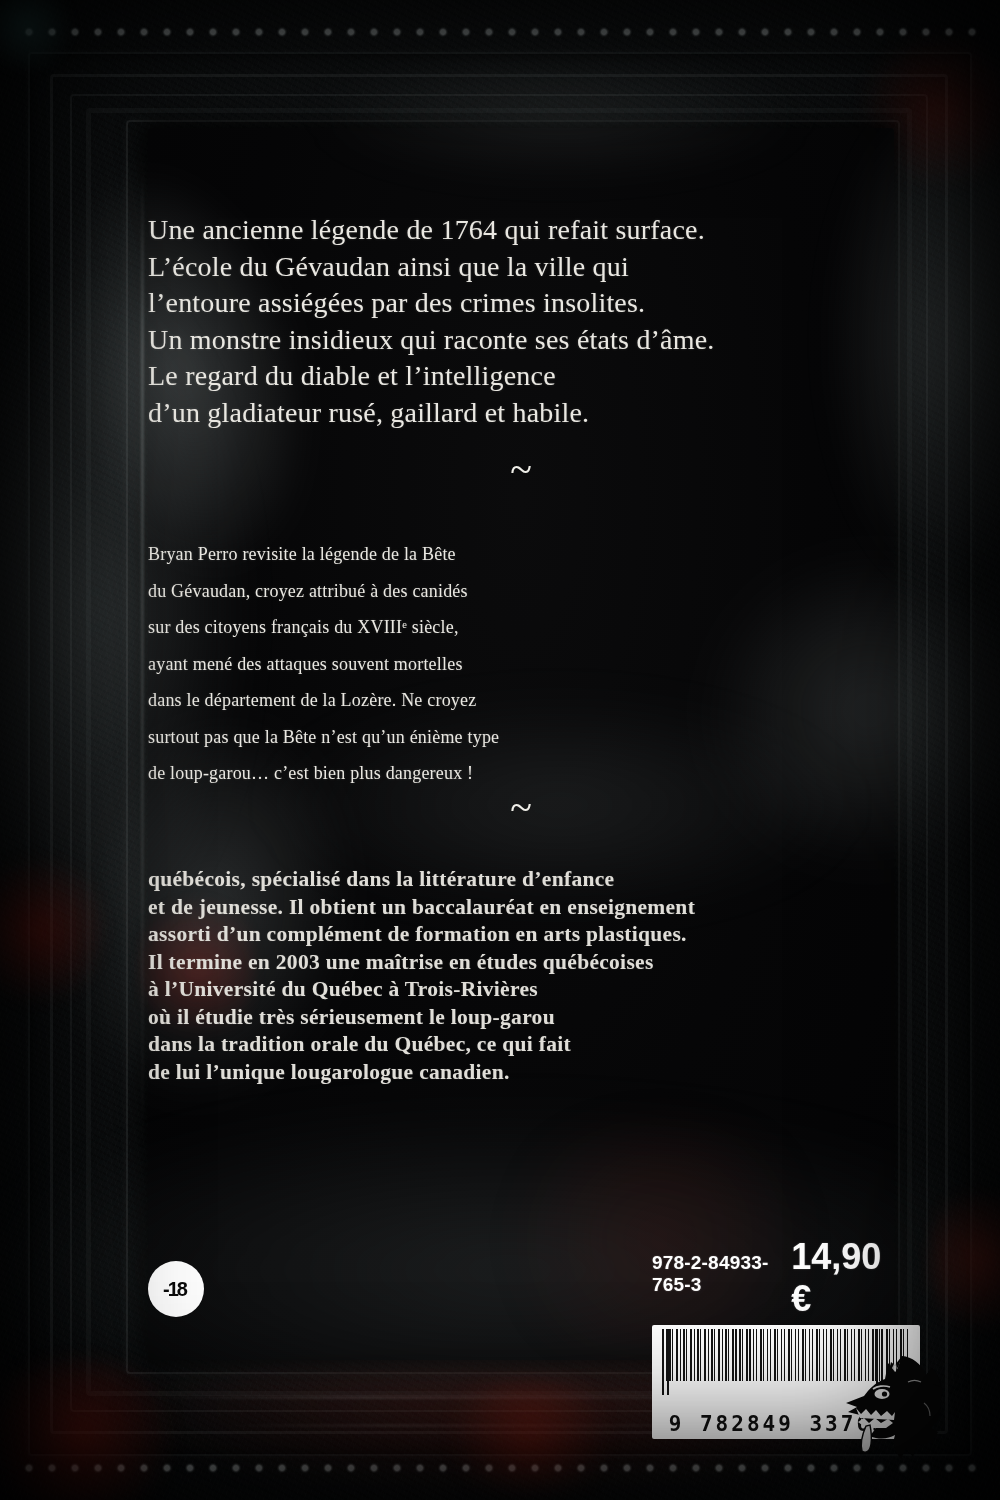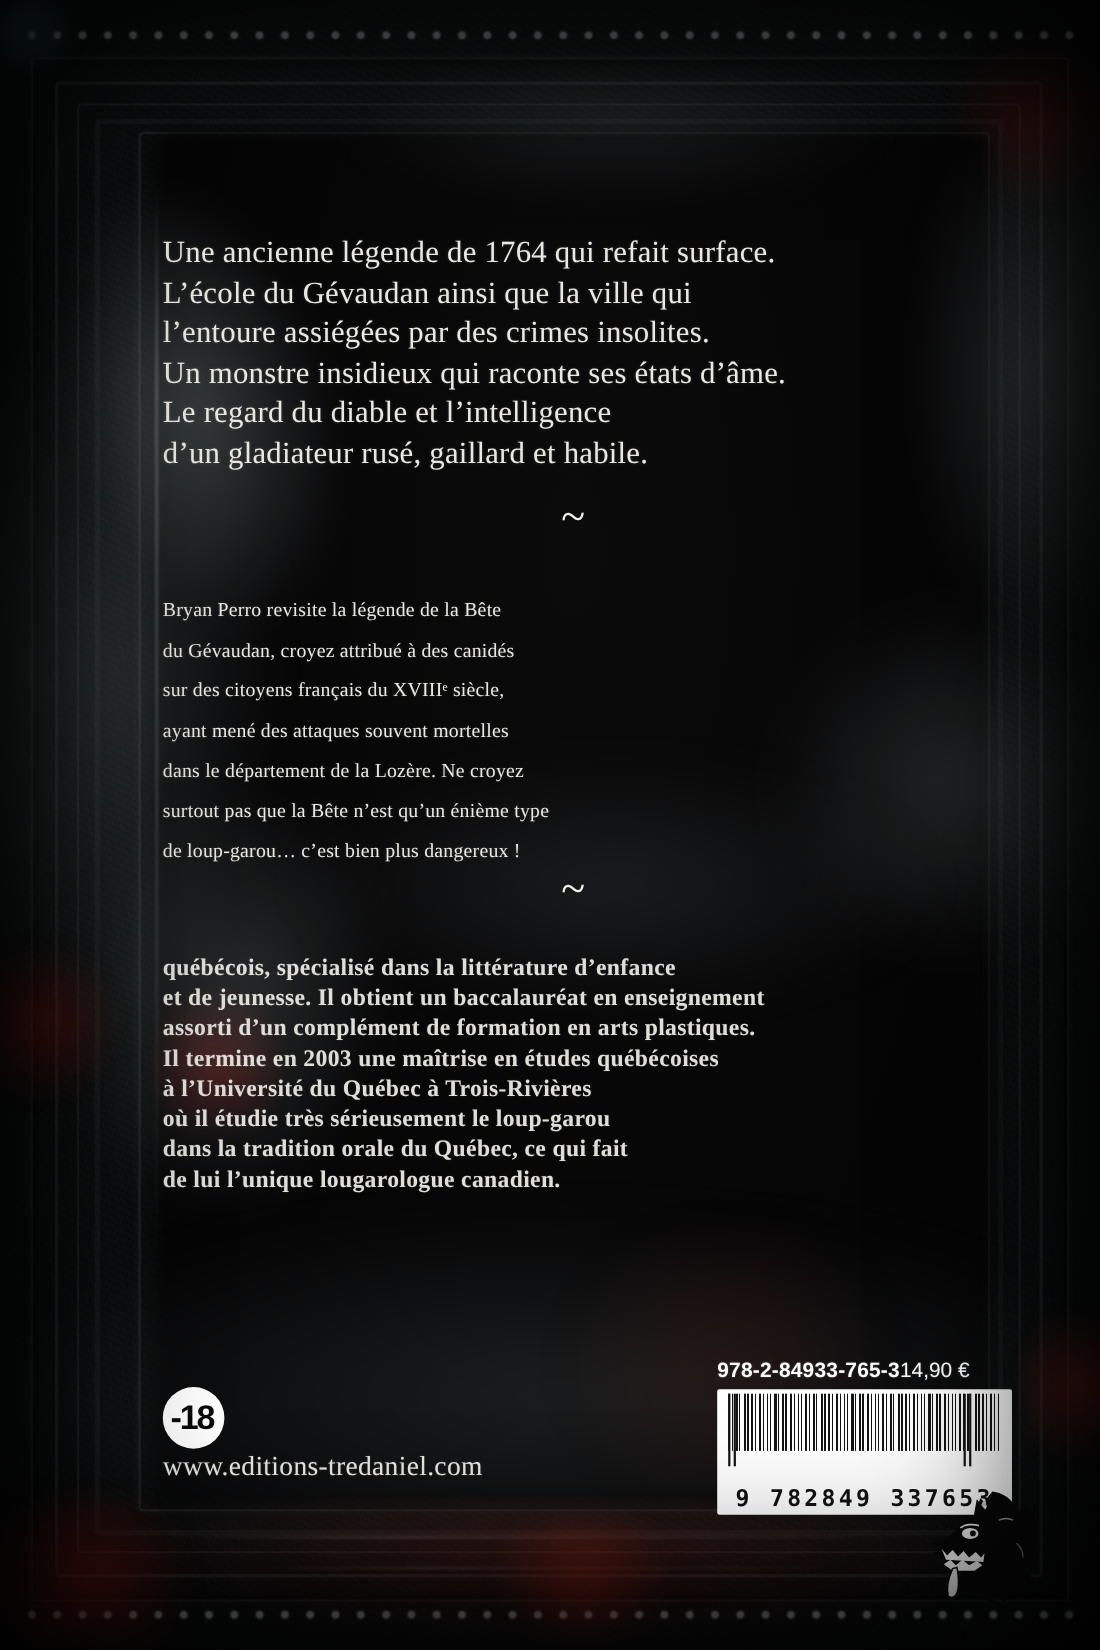--- a/index.html
+++ b/index.html
@@ -60,29 +60,29 @@
   .pitch{top:536px;font-size:18px;line-height:36.5px;letter-spacing:.2px;text-shadow:0 0 3px rgba(240,240,235,.18);}
   .divider{position:absolute;left:148px;width:746px;text-align:center;color:#f0efe9;font-size:40px;line-height:40px;}
   .d1{top:450px;}
   .d2{top:788px;}
   .bio{top:866px;font-size:21.5px;line-height:27.5px;font-weight:bold;color:#e0ded8;letter-spacing:.3px;text-shadow:0 0 2px rgba(235,235,230,.15);}
 
   
   .age{
     position:absolute;left:148px;top:1261px;width:56px;height:56px;border-radius:50%;
     background:#fdfdfd;color:#0a0a0a;font-family:"Liberation Sans", sans-serif;
-    font-weight:bold;font-size:31px;letter-spacing:-2px;
+    font-weight:bold;font-size:20px;letter-spacing:-2px;
     display:flex;align-items:center;justify-content:center;text-indent:-3px;
   }
   .site{position:absolute;left:148px;top:1320px;font-size:25px;color:#e9e7e1;letter-spacing:.3px;text-shadow:0 0 2px rgba(240,240,235,.2);}
 
   .bcwrap{position:absolute;left:652px;top:1236px;width:240px;font-family:"Liberation Sans", sans-serif;}
-  .bcline{display:flex;align-items:baseline;justify-content:flex-start;color:#fff;margin-bottom:5px;text-shadow:0 0 2px rgba(255,255,255,.25);}
+  .bcline{display:flex;align-items:baseline;justify-content:center;color:#fff;margin-bottom:5px;text-shadow:0 0 2px rgba(255,255,255,.25);}
   .isbn{font-weight:bold;font-size:19px;letter-spacing:.2px;}
-  .price{font-weight:normal;font-size:19px;}
+  .price{font-weight:bold;font-size:36px;}
   .bcbox{width:236px;height:82px;background:#fff;border-radius:2px;position:relative;padding:16px;}
   .bars{
     position:absolute;left:10px;right:10px;top:4px;height:52px;
     background:repeating-linear-gradient(90deg,
       #131313 0 2px, #fff 2px 3.5px, #131313 3.5px 4.5px, #fff 4.5px 7px,
       #131313 7px 8.5px, #fff 8.5px 10px, #131313 10px 11px, #fff 11px 14px);
   }
   .guard{position:absolute;top:4px;width:2px;height:66px;background:#131313;}
   .g1{left:10px;} .g2{left:15px;} .g5{left:229px;} .g6{left:224px;}
   .ean{
@@ -170,21 +170,20 @@
     <div class="ln">et de jeunesse. Il obtient un baccalauréat en enseignement</div>
     <div class="ln">assorti d’un complément de formation en arts plastiques.</div>
     <div class="ln">Il termine en 2003 une maîtrise en études québécoises</div>
     <div class="ln">à l’Université du Québec à Trois-Rivières</div>
     <div class="ln">où il étudie très sérieusement le loup-garou</div>
     <div class="ln">dans la tradition orale du Québec, ce qui fait</div>
     <div class="ln">de lui l’unique lougarologue canadien.</div>
   </div>
 
   <div class="age">-18</div>
-  <div class="site">www.editions-tredaniel.com</div>
 
   <div class="bcwrap">
     <div class="bcline">
       <span class="isbn">978-2-84933-765-3</span>
       <span class="price">14,90 €</span>
     </div>
     <div class="bcbox">
       <div class="bars"></div>
       <div class="guard g1"></div>
       <div class="guard g2"></div>

